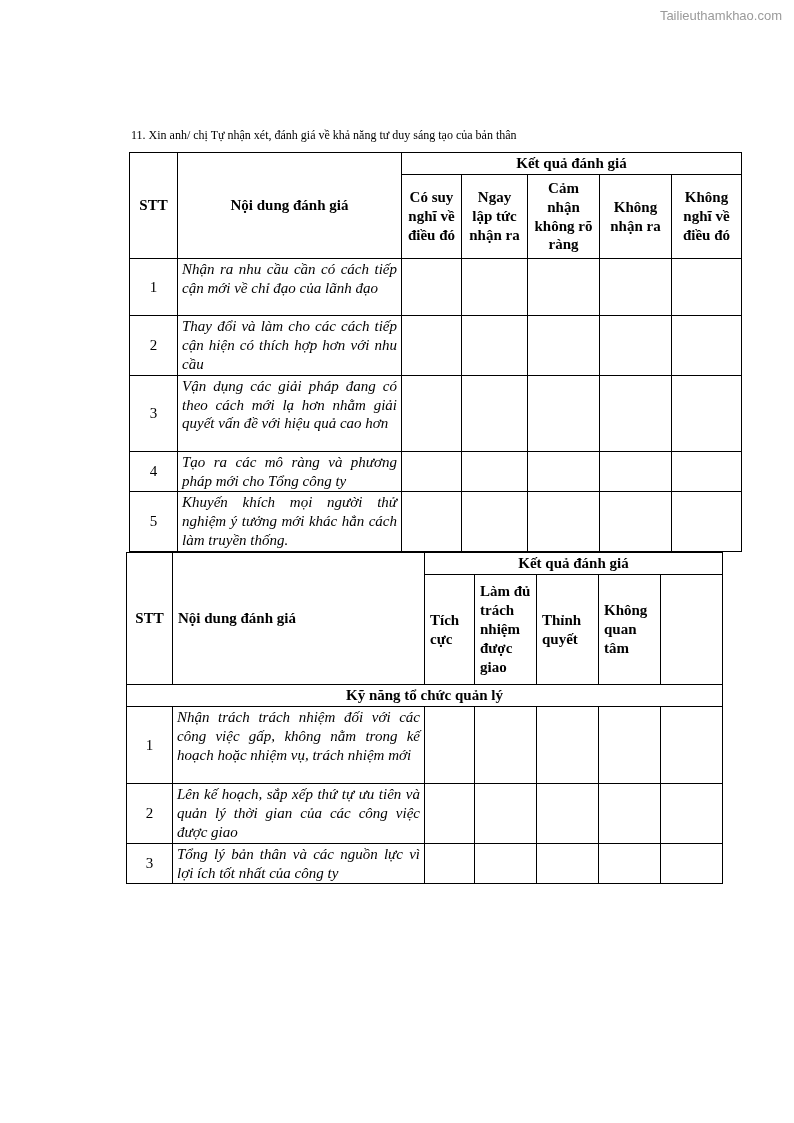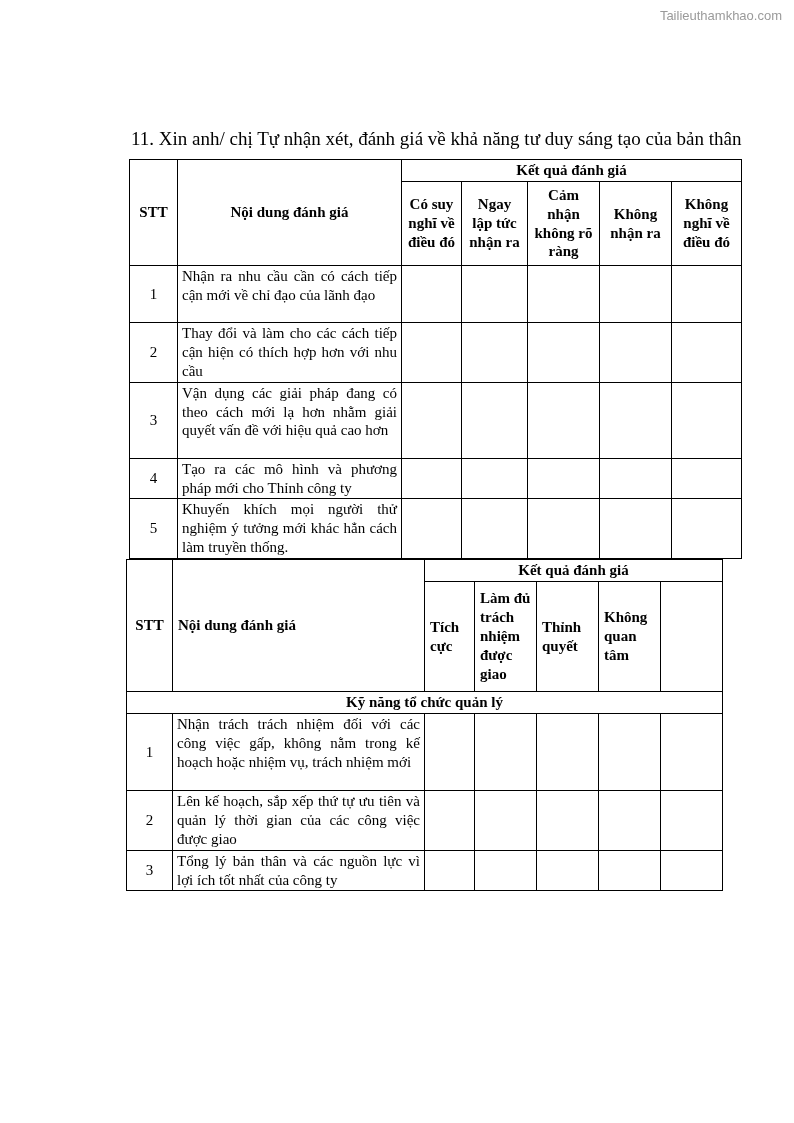--- a/index.html
+++ b/index.html
@@ -9,27 +9,27 @@
     font-family: "Liberation Serif", "DejaVu Serif", serif;
     color: #000;
   }
   .page { position: relative; width: 794px; height: 1123px; overflow: hidden; background: #fff; border-radius: 23px; }
   .watermark {
     position: absolute; top: 8px; right: 12px;
     font-family: "Liberation Sans", "DejaVu Sans", sans-serif;
     font-size: 13px; color: #9a9a9a;
   }
   .content { position: absolute; top: 128px; left: 129px; width: 620px; }
-  .q-heading { font-size: 19px; font-weight: normal; margin: 0 0 9px 2px; white-space: nowrap; }
+  .q-heading { font-size: 12px; font-weight: normal; margin: 0 0 9px 2px; white-space: nowrap; }
   .q12 { margin-top: 33px; }
   table { border-collapse: collapse; table-layout: fixed; font-size: 15px; }
   th, td { border: 1px solid #000; padding: 1px 4px; line-height: 1.26; overflow: hidden; }
   th { font-weight: bold; text-align: center; vertical-align: middle; }
   td.stt { text-align: center; vertical-align: middle; }
-  td.content-cell { text-align: justify; vertical-align: top; }
+  td.content-cell { text-align: justify; vertical-align: top; font-style: italic; }
   td.answer { background: #fff; }
   .t1 { width: 612px; }
   .t2 { width: 596px; margin-left: -3px; }
   .t2 th.left-th { text-align: left; padding-left: 5px; }
   .t2 th.content-th { text-align: left; padding-left: 5px; }
   tr.section-row td { font-weight: bold; text-align: center; vertical-align: middle; }
   tr.group-row { height: 22px; }
   tr.sub-row-1 { height: 84px; }
   tr.sub-row-2 { height: 110px; }
   tr.r-h57 { height: 57px; }
@@ -95,21 +95,21 @@
           <td class="stt">3</td>
           <td class="content-cell">Vận dụng các giải pháp đang có theo cách mới lạ hơn nhằm giải quyết vấn đề với hiệu quả cao hơn</td>
           <td class="answer"></td>
           <td class="answer"></td>
           <td class="answer"></td>
           <td class="answer"></td>
           <td class="answer"></td>
         </tr>
         <tr class="r-h38">
           <td class="stt">4</td>
-          <td class="content-cell">Tạo ra các mô hình và phương pháp mới cho Thỉnh công ty</td>
+          <td class="content-cell">Tạo ra các mô ràng và phương pháp mới cho Tổng công ty</td>
           <td class="answer"></td>
           <td class="answer"></td>
           <td class="answer"></td>
           <td class="answer"></td>
           <td class="answer"></td>
         </tr>
         <tr class="r-h57">
           <td class="stt">5</td>
           <td class="content-cell">Khuyến khích mọi người thử nghiệm ý tưởng mới khác hẳn cách làm truyền thống.</td>
           <td class="answer"></td>

